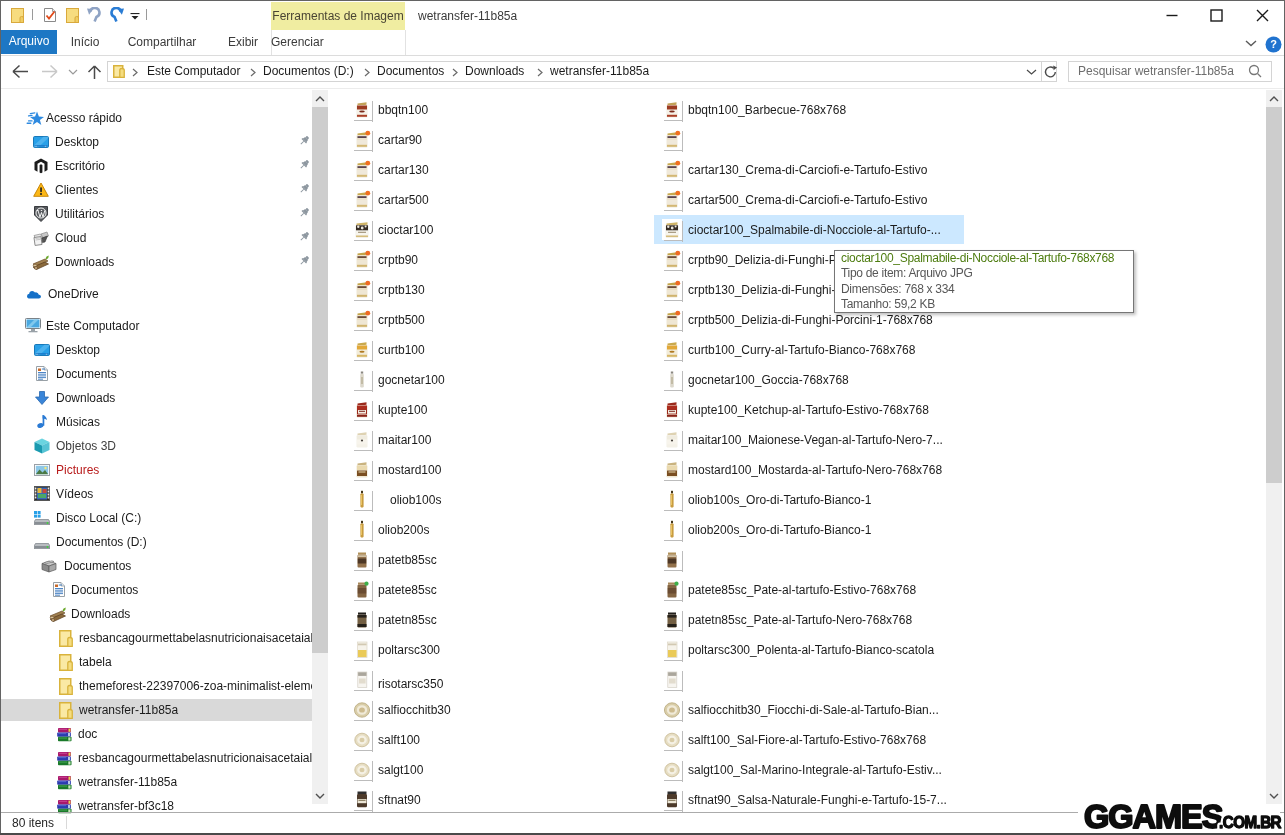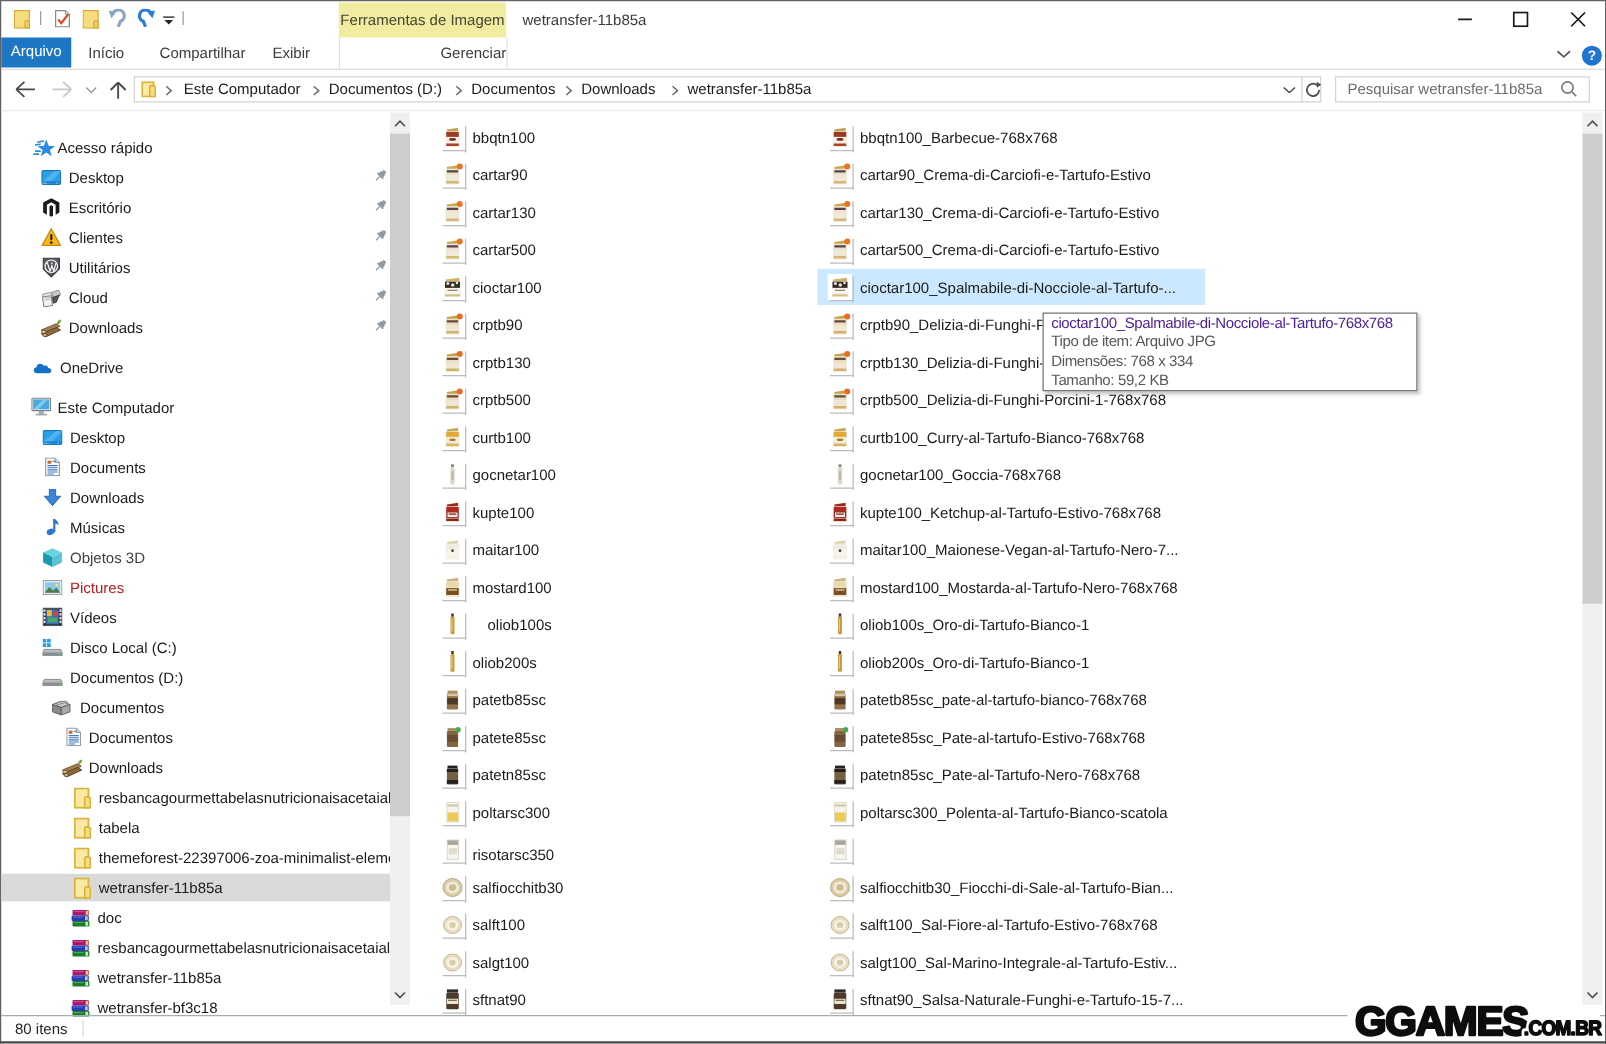--- a/index.html
+++ b/index.html
@@ -46,24 +46,24 @@
 <svg style="position:absolute;left:1210px;top:9px" width="13" height="13" viewBox="0 0 13 13">
       <rect x="1" y="1" width="11" height="11" fill="none" stroke="#1a1a1a" stroke-width="1.4"></rect>
     </svg>
 <svg style="position:absolute;left:1256px;top:9px" width="13" height="13" viewBox="0 0 13 13">
       <path d="M1 1 L12 12 M12 1 L1 12" stroke="#1a1a1a" stroke-width="1.4"></path>
     </svg>
 <div class="abs" style="left:1px;top:30px;width:56px;height:24px;background:#1d77c4"></div>
 <div class="txt" style="left:1px;top:30px;width:56px;line-height:23px;text-align:center;color:#fff">Arquivo</div>
 <div class="txt" style="left:66px;top:30px;width:38px;line-height:24px;text-align:center;color:#3b3b3b">Início</div>
 <div class="txt" style="left:126px;top:30px;width:72px;line-height:24px;text-align:center;color:#3b3b3b">Compartilhar</div>
-<div class="txt" style="left:218px;top:30px;width:40px;line-height:24px;text-align:left;color:#3b3b3b">Exibir</div>
+<div class="txt" style="left:218px;top:30px;width:40px;line-height:24px;text-align:right;color:#3b3b3b">Exibir</div>
 <div class="abs" style="left:271px;top:30px;width:1px;height:25px;background:#e2e2e2"></div>
 <div class="abs" style="left:405px;top:30px;width:1px;height:25px;background:#e2e2e2"></div>
-<div class="txt" style="left:271px;top:30px;width:134px;line-height:24px;text-align:right;color:#3b3b3b">Gerenciar</div>
+<div class="txt" style="left:271px;top:30px;width:134px;line-height:24px;text-align:left;color:#3b3b3b">Gerenciar</div>
 <svg style="position:absolute;left:1245px;top:40px" width="12" height="7" viewBox="0 0 12 7">
       <path d="M1 1 L6 5.5 L11 1" fill="none" stroke="#5a5a5a" stroke-width="1.4"></path>
     </svg>
 <svg style="position:absolute;left:1265px;top:36px" width="17" height="17" viewBox="0 0 17 17">
       <circle cx="8.5" cy="8.5" r="8" fill="#2073cf"></circle>
       <text x="8.5" y="12" font-family="Liberation Sans" font-size="11" font-weight="bold" fill="#fff" text-anchor="middle">?</text>
     </svg>
 <div class="abs" style="left:1px;top:55px;width:1283px;height:1px;background:#dcdcdc"></div>
 <svg style="position:absolute;left:10px;top:64px" width="19" height="15" viewBox="0 0 19 15">
       <path d="M18 7.5 L3 7.5 M3 7.5 L9.5 1.5 M3 7.5 L9.5 13.5" fill="none" stroke="#4a4a4a" stroke-width="1.5"></path>
@@ -676,21 +676,20 @@
       <rect x="0" y="0" width="20" height="21" fill="#ffffff"></rect>
       <path d="M5.5 4.5 L14.5 3.2 L14.5 5.7 L5.5 7 Z" fill="#c9a94e"></path>
       <rect x="4.5" y="6" width="11" height="12.5" rx="1.2" fill="#f0e9da"></rect>
       <rect x="5.0" y="6.5" width="10" height="4.5" fill="#ece2cc"></rect>
       <rect x="5.0" y="15.8" width="10" height="2" fill="#d4b874"></rect>
       <circle cx="15.8" cy="4.2" r="2.4" fill="#f07020"></circle>
       <rect x="5.5" y="7.2" width="9" height="1.8" fill="#584250"></rect>
     </svg>
     <div style="position:absolute;left:682px;top:131px;width:1px;height:21px;background:#bcbcbc"></div>
     <div style="position:absolute;left:664px;top:150px;width:19px;height:1px;background:#bcbcbc"></div>
-<div class="txt" style="left:688px;top:125px;line-height:30px">cartar90_Crema-di-Carciofi-e-Tartufo-Estivo</div>
 <svg style="position:absolute;left:662px;top:159px" width="20" height="21" viewBox="0 0 20 21">
       <rect x="0" y="0" width="20" height="21" fill="#ffffff"></rect>
       <path d="M5.5 4.5 L14.5 3.2 L14.5 5.7 L5.5 7 Z" fill="#c9a94e"></path>
       <rect x="4.5" y="6" width="11" height="12.5" rx="1.2" fill="#f0e9da"></rect>
       <rect x="5.0" y="6.5" width="10" height="4.5" fill="#ece2cc"></rect>
       <rect x="5.0" y="15.8" width="10" height="2" fill="#d4b874"></rect>
       <circle cx="15.8" cy="4.2" r="2.4" fill="#f07020"></circle>
       <rect x="5.5" y="7.2" width="9" height="1.8" fill="#584250"></rect>
     </svg>
     <div style="position:absolute;left:682px;top:161px;width:1px;height:21px;background:#bcbcbc"></div>
@@ -835,21 +834,20 @@
 <div class="txt" style="left:688px;top:515px;line-height:30px">oliob200s_Oro-di-Tartufo-Bianco-1</div>
 <svg style="position:absolute;left:662px;top:549px" width="20" height="21" viewBox="0 0 20 21">
       <rect x="0" y="0" width="20" height="21" fill="#ffffff"></rect>
       <rect x="6" y="3.5" width="8" height="2.2" fill="#b09058"></rect>
       <rect x="5.5" y="5.7" width="9" height="12.8" rx="1" fill="#93724c"></rect>
       <rect x="5.8" y="6.3" width="8.4" height="1.6" fill="#d9cbb0"></rect>
       <rect x="5.8" y="9.5" width="8.4" height="5" fill="#4e3826"></rect>
     </svg>
     <div style="position:absolute;left:682px;top:551px;width:1px;height:21px;background:#bcbcbc"></div>
     <div style="position:absolute;left:664px;top:570px;width:19px;height:1px;background:#bcbcbc"></div>
-<div class="txt" style="left:688px;top:545px;line-height:30px">patetb85sc_pate-al-tartufo-bianco-768x768</div>
 <svg style="position:absolute;left:662px;top:579px" width="20" height="21" viewBox="0 0 20 21">
       <rect x="0" y="0" width="20" height="21" fill="#ffffff"></rect>
       <rect x="6" y="3.5" width="8" height="2.2" fill="#a8885a"></rect>
       <rect x="5.5" y="5.7" width="9" height="12.8" rx="1" fill="#846542"></rect>
       <rect x="5.8" y="9" width="8.4" height="5.5" fill="#6a4c32"></rect>
       <circle cx="14.5" cy="4.7" r="2.1" fill="#3fae4a"></circle>
     </svg>
     <div style="position:absolute;left:682px;top:581px;width:1px;height:21px;background:#bcbcbc"></div>
     <div style="position:absolute;left:664px;top:600px;width:19px;height:1px;background:#bcbcbc"></div>
 <div class="txt" style="left:688px;top:575px;line-height:30px">patete85sc_Pate-al-tartufo-Estivo-768x768</div>
@@ -911,21 +909,21 @@
       <rect x="0" y="0" width="20" height="21" fill="#ffffff"></rect>
       <rect x="5.5" y="2.5" width="9" height="2.6" fill="#2e2e2e"></rect>
       <rect x="5" y="5.1" width="10" height="13.2" rx="1.2" fill="#4c3a2a"></rect>
       <rect x="5.5" y="10" width="9" height="4.2" fill="#ece6d6"></rect>
       <rect x="6.5" y="10.8" width="7" height="0.9" fill="#6a5a3a"></rect>
     </svg>
     <div style="position:absolute;left:682px;top:791px;width:1px;height:21px;background:#bcbcbc"></div>
     <div style="position:absolute;left:664px;top:810px;width:19px;height:1px;background:#bcbcbc"></div>
 <div class="txt" style="left:688px;top:785px;line-height:30px">sftnat90_Salsa-Naturale-Funghi-e-Tartufo-15-7...</div>
 <div class="abs" style="left:834px;top:250px;width:300px;height:63px;background:#fff;border:1px solid #767676;box-shadow:2px 2px 3px rgba(0,0,0,0.25)"></div>
-<div class="txt" style="left:841px;top:251px;line-height:15px;color:#4c1d95;letter-spacing:-0.3px">cioctar100_Spalmabile-di-Nocciole-al-Tartufo-768x768</div>
+<div class="txt" style="left:841px;top:251px;line-height:15px;color:#4d7c0f;letter-spacing:-0.3px">cioctar100_Spalmabile-di-Nocciole-al-Tartufo-768x768</div>
 <div class="txt" style="left:841px;top:266px;line-height:15px;color:#575757;letter-spacing:-0.3px">Tipo de item: Arquivo JPG</div>
 <div class="txt" style="left:841px;top:282px;line-height:15px;color:#575757;letter-spacing:-0.3px">Dimensões: 768 x 334</div>
 <div class="txt" style="left:841px;top:297px;line-height:15px;color:#575757;letter-spacing:-0.3px">Tamanho: 59,2 KB</div>
 <div class="abs" style="left:1266px;top:90px;width:16px;height:714px;background:#f0f0f0"></div>
 <div class="abs" style="left:1266px;top:107px;width:16px;height:376px;background:#cdcdcd"></div>
 <svg style="position:absolute;left:1269px;top:96px" width="10" height="6" viewBox="0 0 10 6">
       <path d="M1 5 L5 1 L9 5" fill="none" stroke="#505050" stroke-width="1.4"></path>
     </svg>
 <svg style="position:absolute;left:1269px;top:793px" width="10" height="6" viewBox="0 0 10 6">
       <path d="M1 1 L5 5 L9 1" fill="none" stroke="#505050" stroke-width="1.4"></path>

